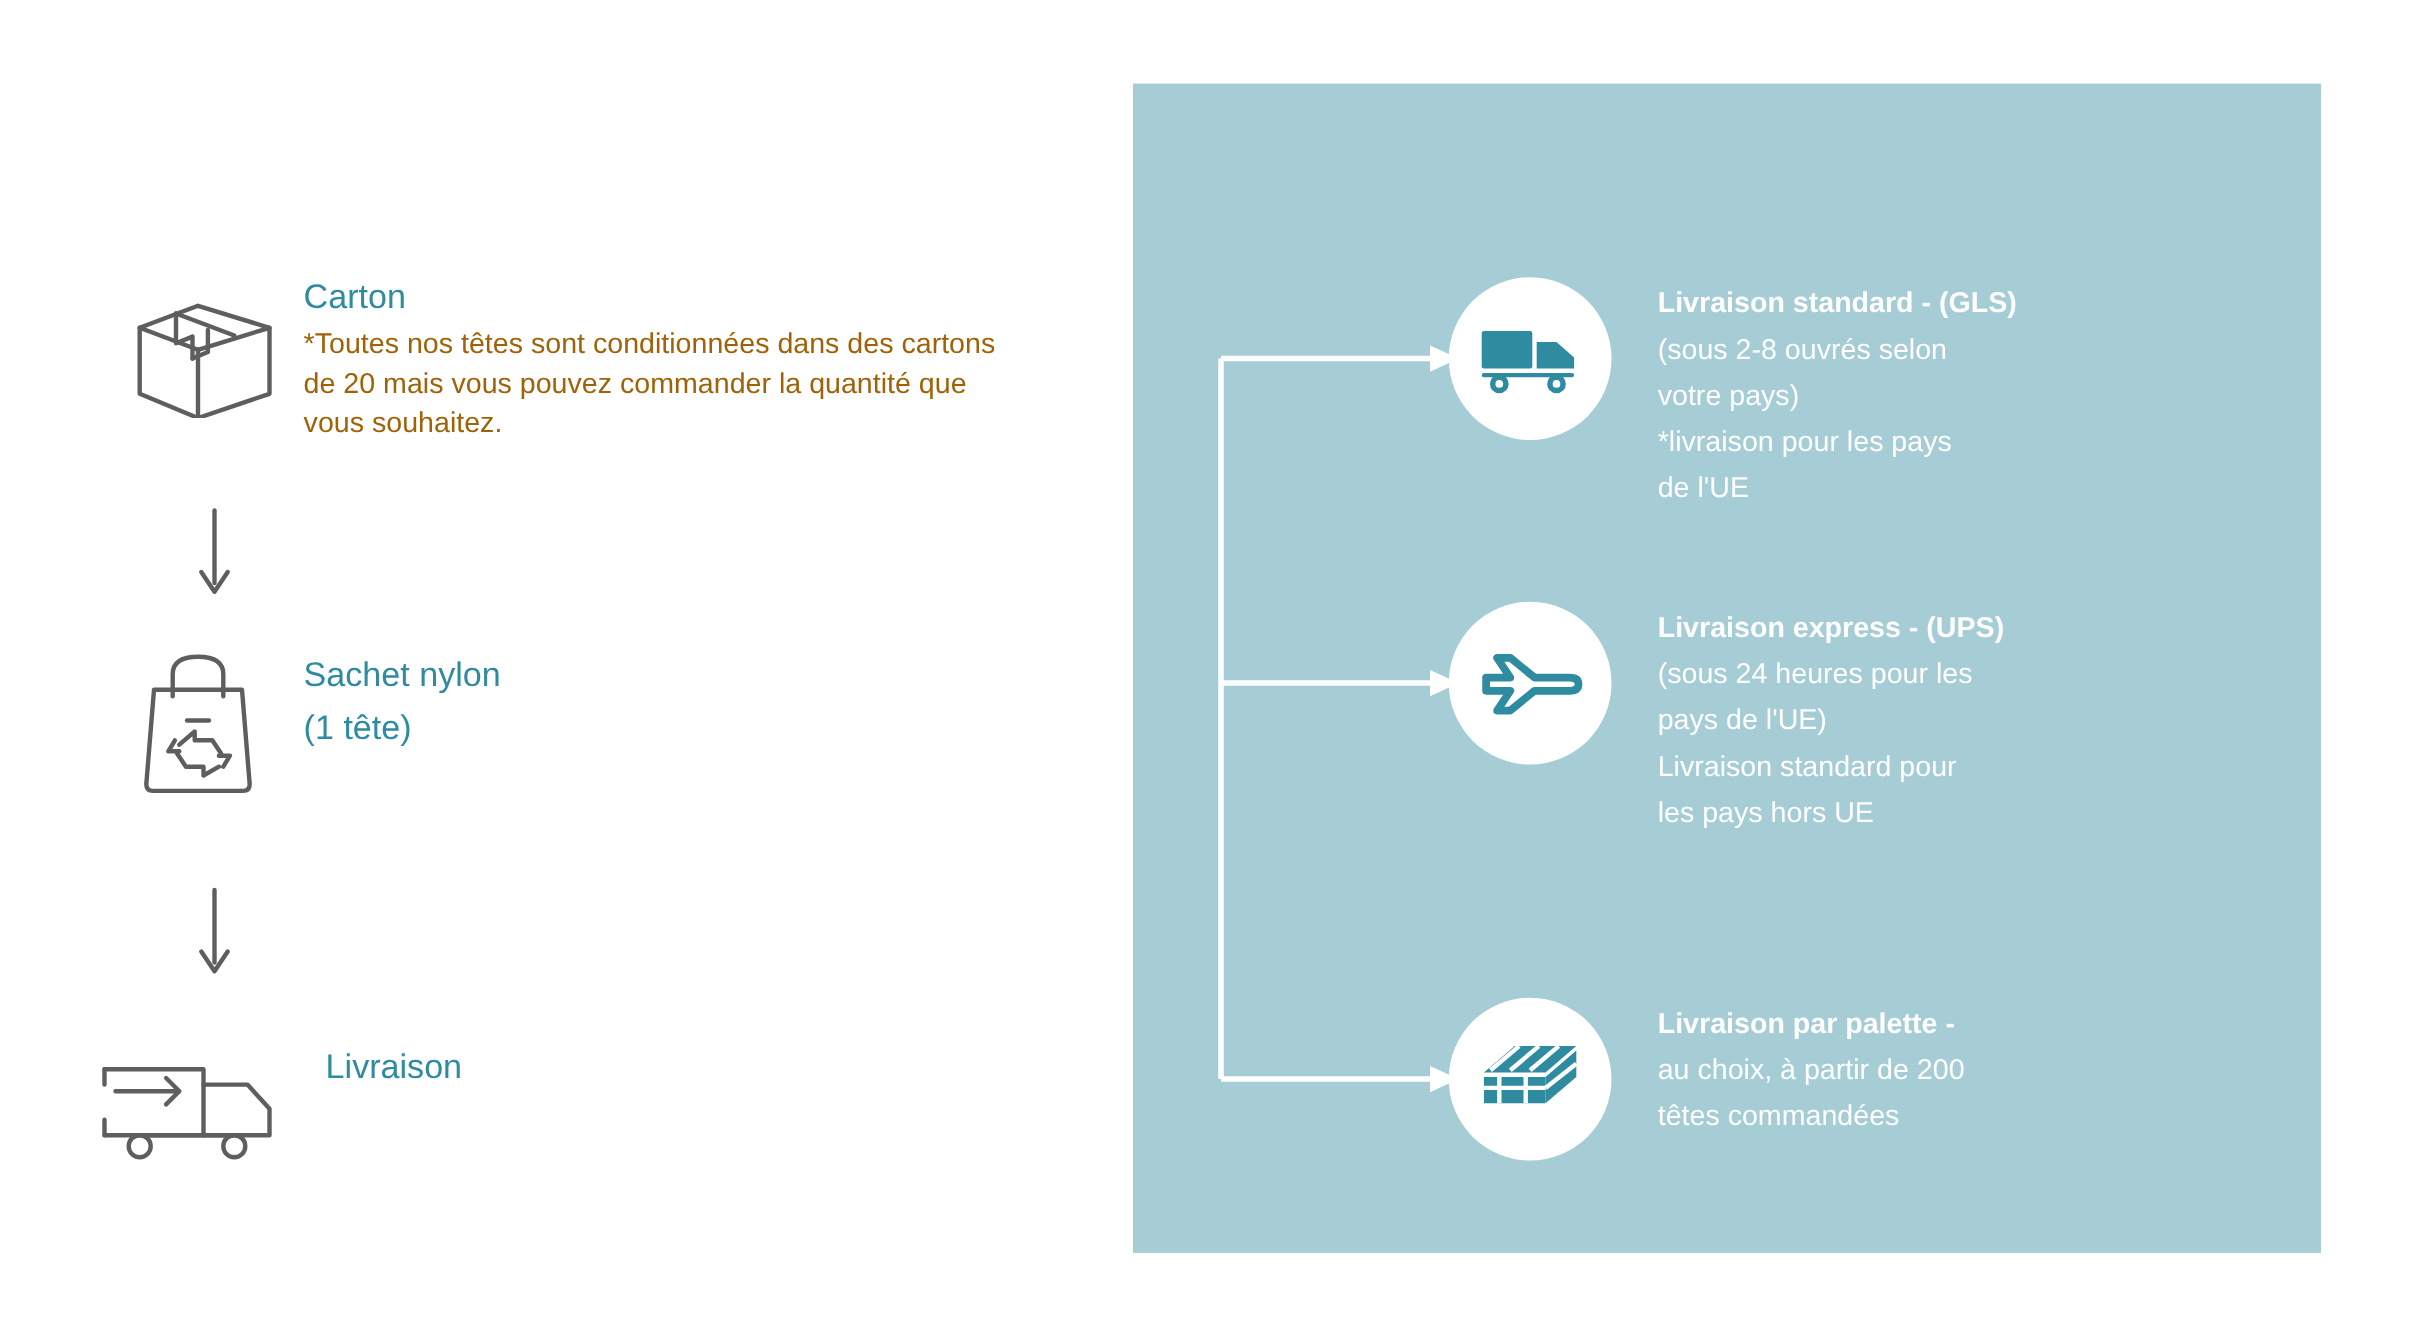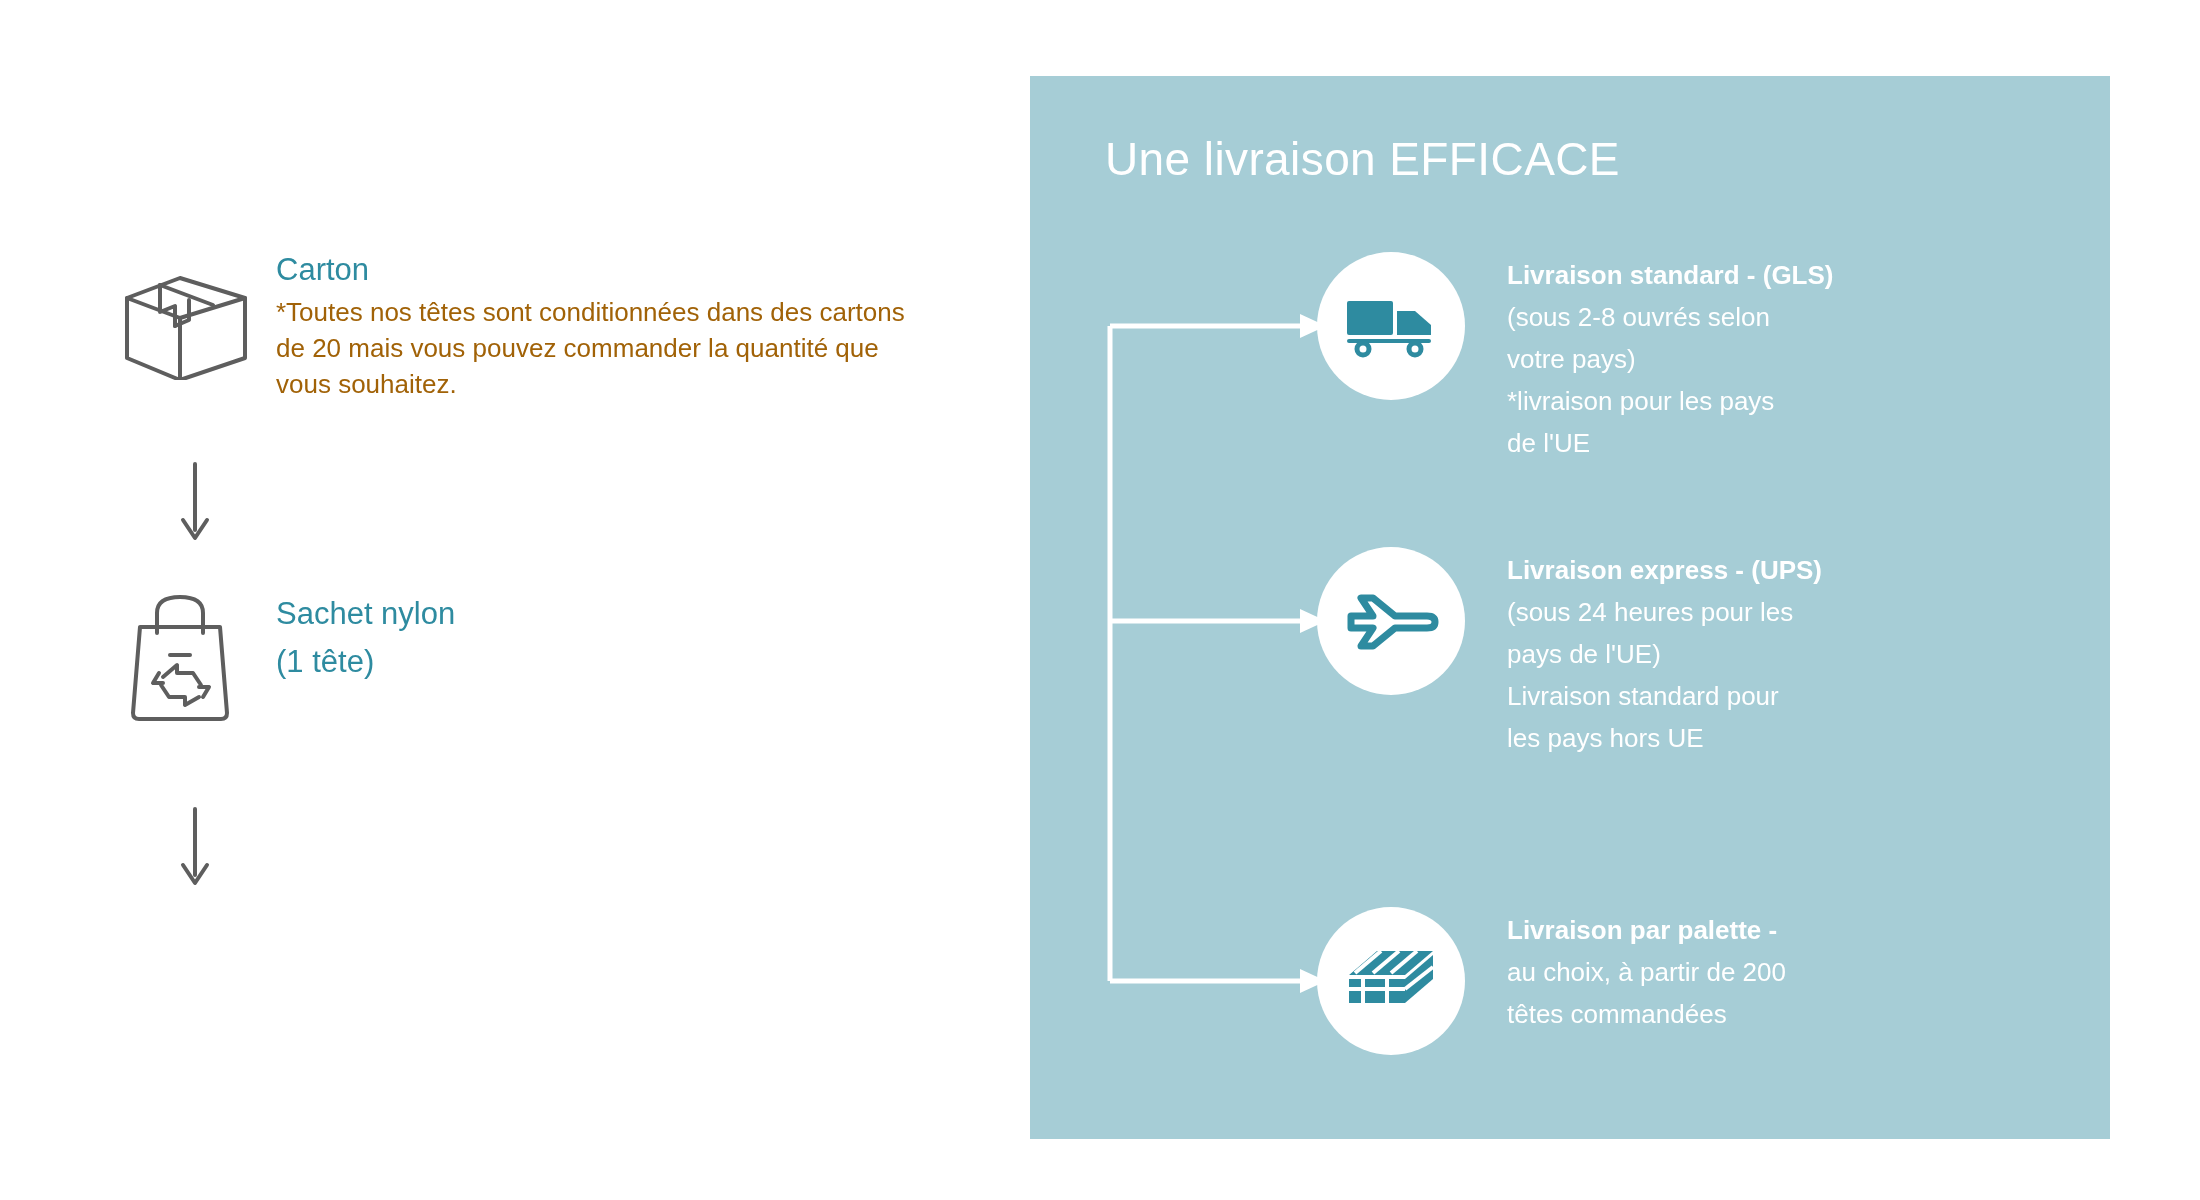--- a/index.html
+++ b/index.html
@@ -187,26 +187,43 @@
 
   <div class="down-arrow" style="left:175px; top:805px;">
     <svg width="40" height="90" viewBox="0 0 40 90">
       <g stroke="#5e5e5e" stroke-width="4" fill="none" stroke-linecap="round">
         <line x1="20" y1="4" x2="20" y2="70"></line>
         <path d="M8 60 L20 78 L32 60" stroke-linejoin="round"></path>
       </g>
     </svg>
   </div>
 
+  <div class="step" style="left:80px; top:930px;">
+    <div class="step-icon" style="width:200px;flex:0 0 200px;">
+      <svg width="190" height="110" viewBox="0 0 190 110">
+        <g fill="none" stroke="#5e5e5e" stroke-width="4" stroke-linejoin="round" stroke-linecap="round">
+          <path d="M10 22 L100 22 L100 82 L10 82"></path>
+          <path d="M100 36 L140 36 L160 58 L160 82 L100 82"></path>
+          <path d="M20 42 L78 42 M78 42 L66 30 M78 42 L66 54"></path>
+          <path d="M10 22 L10 36 M10 68 L10 82"></path>
+          <circle cx="42" cy="92" r="10"></circle>
+          <circle cx="128" cy="92" r="10"></circle>
+          <path d="M52 82 L118 82"></path>
+        </g>
+      </svg>
+    </div>
+    <div class="step-text" style="padding-top:20px;">
+      <div class="step-title">Livraison</div>
+    </div>
+  </div>
 
 </div>
 
 <div id="right-panel">
 
-  <div id="panel-title">Une livraison EFFICACE</div>
 
   <svg id="connectors" viewBox="0 0 1080 1063">
     <g stroke="#ffffff" stroke-width="5" fill="none">
 
       <line x1="80" y1="250" x2="80" y2="905"></line>
 
       <line x1="80" y1="250" x2="270" y2="250"></line>
 
       <line x1="80" y1="545" x2="270" y2="545"></line>
 

